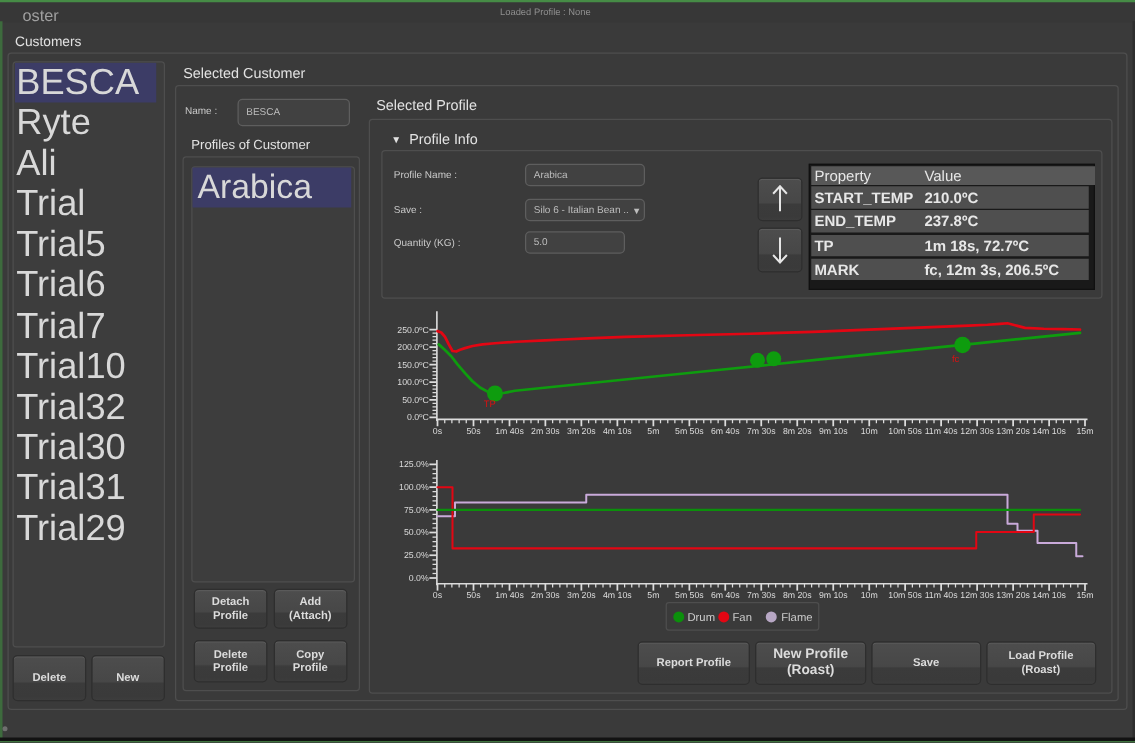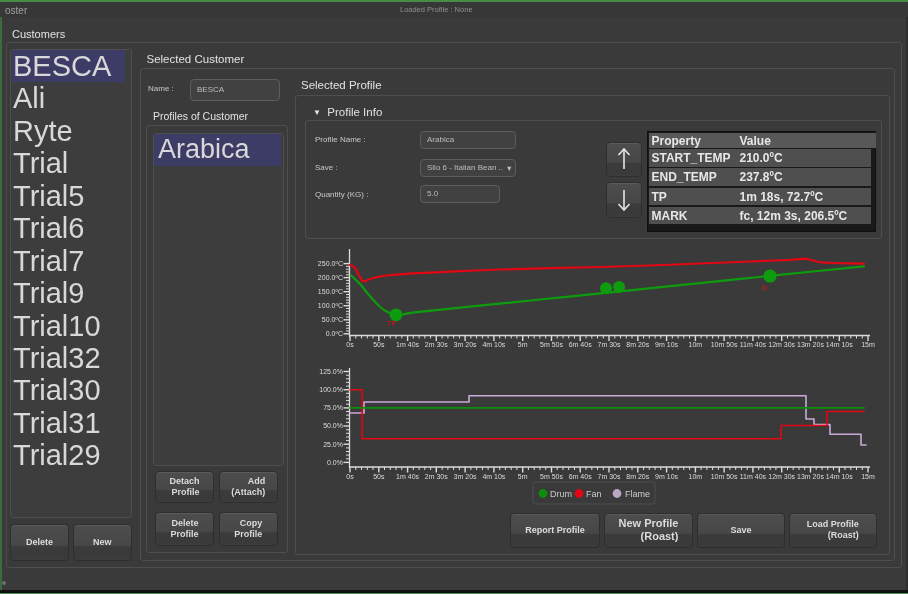--- a/index.html
+++ b/index.html
@@ -1,35 +1,35 @@
 <!DOCTYPE html>
 <html><head><meta charset="utf-8"><title>Roaster</title>
 <style>
 html,body{margin:0;padding:0}
 body{width:908px;height:594px;background:#3a3a3a;font-family:"Liberation Sans",sans-serif;position:relative;overflow:hidden}
 div{position:absolute;box-sizing:border-box}
 .frame{border:1px solid #4e4e4e;border-radius:3px}
 .hdr{font-weight:normal;color:#e2e2e2;font-size:11.5px;white-space:nowrap}
 .lbl{color:#c9c9c9;font-size:8px;white-space:nowrap}
 .inp{background:#414141;border:1px solid #5e5e5e;border-radius:4px;color:#bdbdbd;font-size:8px;line-height:16px;padding-left:6px;white-space:nowrap;overflow:hidden}
-.btn{background:linear-gradient(to bottom,#4d4d4d 0%,#474747 58%,#3b3b3b 62%,#3a3a3a 92%,#3d3d3d 100%);border:1px solid #2e2e2e;border-radius:4px;box-shadow:inset 0 1px 0 #5a5a5a;color:#dcdcdc;font-weight:bold;text-align:right;display:flex;align-items:center;justify-content:center;line-height:1.25}
+.btn{background:linear-gradient(to bottom,#4d4d4d 0%,#474747 58%,#3b3b3b 62%,#3a3a3a 92%,#3d3d3d 100%);border:1px solid #2e2e2e;border-radius:4px;box-shadow:inset 0 1px 0 #5a5a5a;color:#dcdcdc;font-weight:bold;text-align:center;display:flex;align-items:center;justify-content:center;line-height:1.25}
 .item{position:relative;height:32.45px;line-height:32.45px;font-size:29px;color:#d8d8d8;padding-left:1px;width:113px;white-space:nowrap;overflow:hidden}
 .item.sel{background:#3c3c66}
 .trow{position:absolute;left:1px;width:222px;height:17.6px;background:#4f4f4f;color:#e7e7e7;font-weight:bold;font-size:12px;line-height:18px}
 .tc1{position:absolute;left:3px}
 .tc2{position:absolute;left:91px}
 
 #ptable{left:646.5px;top:130.5px;width:229px;height:101.5px;background:#191919;border:1px solid #101010}
-#thead{position:absolute;left:1px;top:1px;width:227px;height:15.5px;background:#585858;color:#e7e7e7;font-weight:bold;font-size:12px;line-height:16px}
+#thead{position:absolute;left:1px;top:1px;width:227px;height:15.5px;background:#585858;color:#e7e7e7;font-weight:normal;font-size:12px;line-height:16px}
 </style></head>
 <body>
 
 <div style="left:0;top:0;width:908px;height:2px;background:#468c46"></div>
 <div style="left:0;top:2px;width:908px;height:15.5px;background:#373737"></div>
-<div style="left:5px;top:4.5px;color:#9f9f9f;font-size:10px">oster</div>
+<div style="left:18px;top:4.5px;color:#9f9f9f;font-size:13px">oster</div>
 <div style="left:400px;top:5px;color:#8f8f8f;font-size:7.5px">Loaded Profile : None</div>
 <div style="left:0;top:17px;width:2px;height:576px;background:#3d6b3d"></div>
 <div style="left:906px;top:17px;width:2px;height:576px;background:#2e2e2e"></div>
 <div style="left:0;top:589.5px;width:908px;height:3px;background:#121212"></div>
 <div style="left:0;top:592.5px;width:908px;height:1.5px;background:#468c46"></div>
 <div style="left:1.5px;top:580.5px;width:4px;height:4px;border-radius:50%;background:#6f6f6f"></div>
 
 <div class="hdr" style="left:12px;top:28px;font-size:11px">Customers</div>
 <div class="hdr" style="left:146.5px;top:52.5px">Selected Customer</div>
 <div class="hdr" style="left:301px;top:78.5px">Selected Profile</div>
@@ -37,27 +37,26 @@
 <div class="hdr" style="left:153px;top:110px;font-size:10.5px">Profiles of Customer</div>
 
 <div class="frame" style="left:6px;top:42px;width:896px;height:525.5px"></div>
 <div class="frame" style="left:140px;top:68px;width:755px;height:492.5px"></div>
 <div class="frame" style="left:295px;top:95px;width:595px;height:459.5px"></div>
 <div class="frame" style="left:305px;top:120px;width:577px;height:119px"></div>
 
 <div class="frame" style="left:10px;top:49px;width:121.5px;height:469px;background:#3d3d3d;overflow:hidden">
 <div style="position:relative;left:1px;top:0;width:119px;height:467px;overflow:hidden">
       <div class="item sel">BESCA</div>
+      <div class="item">Ryte</div>
       <div class="item">Ali</div>
-      <div class="item">Ryte</div>
       <div class="item">Trial</div>
       <div class="item">Trial5</div>
       <div class="item">Trial6</div>
       <div class="item">Trial7</div>
-      <div class="item">Trial9</div>
       <div class="item">Trial10</div>
       <div class="item">Trial32</div>
       <div class="item">Trial30</div>
       <div class="item">Trial31</div>
       <div class="item">Trial29</div>
     </div>
 </div>
 
 <div class="lbl" style="left:148px;top:84px">Name :</div>
 <div class="inp" style="left:190px;top:79px;width:90px;height:22px;line-height:20px">BESCA</div>

